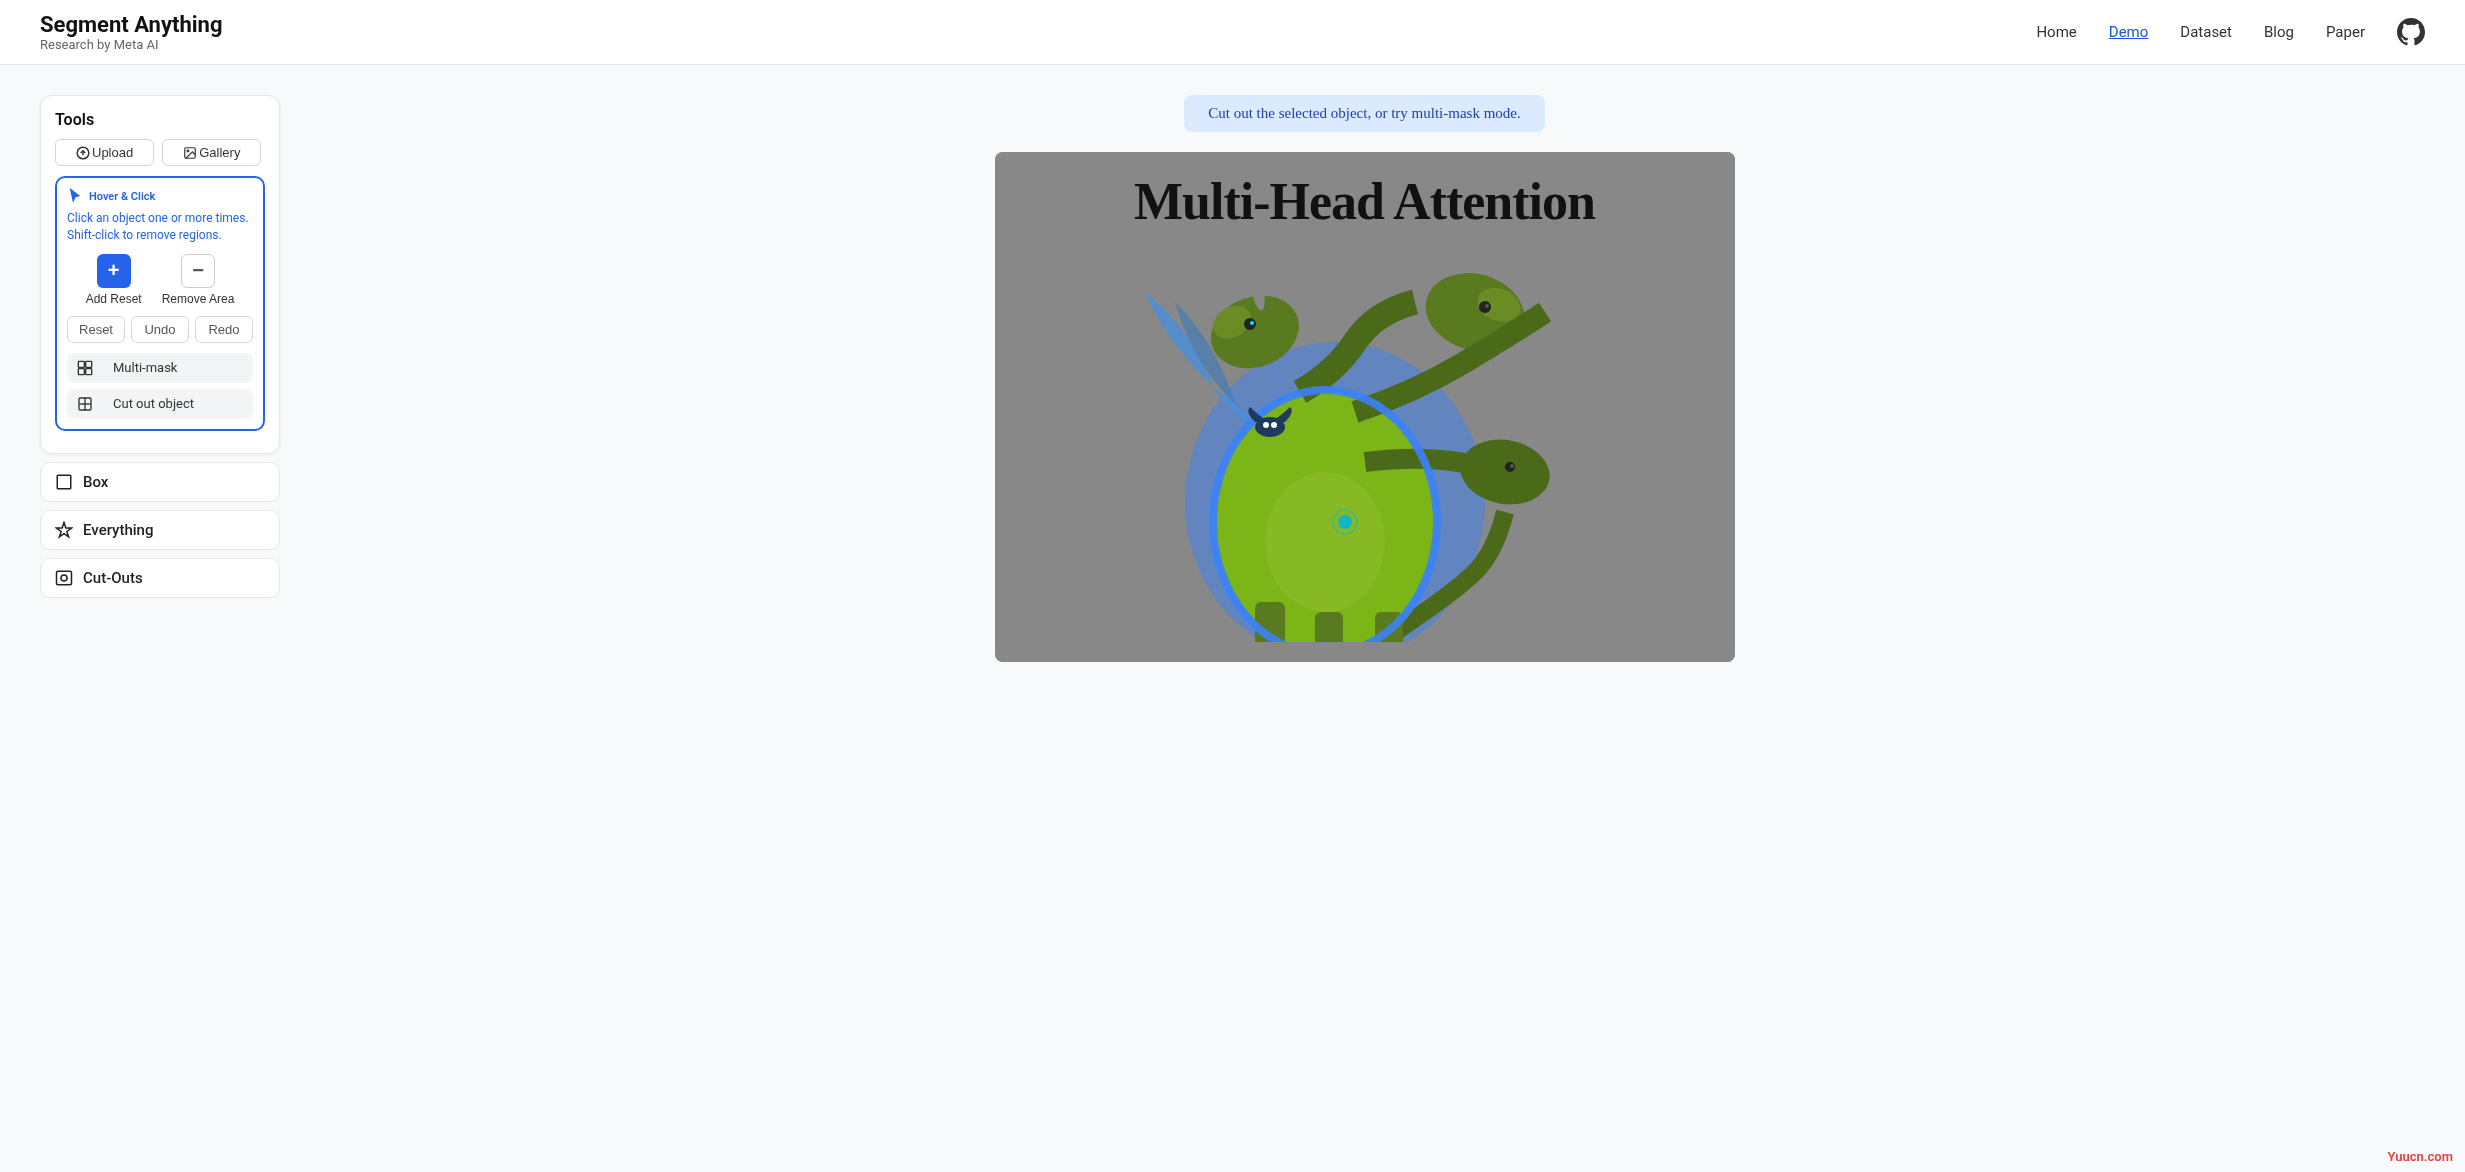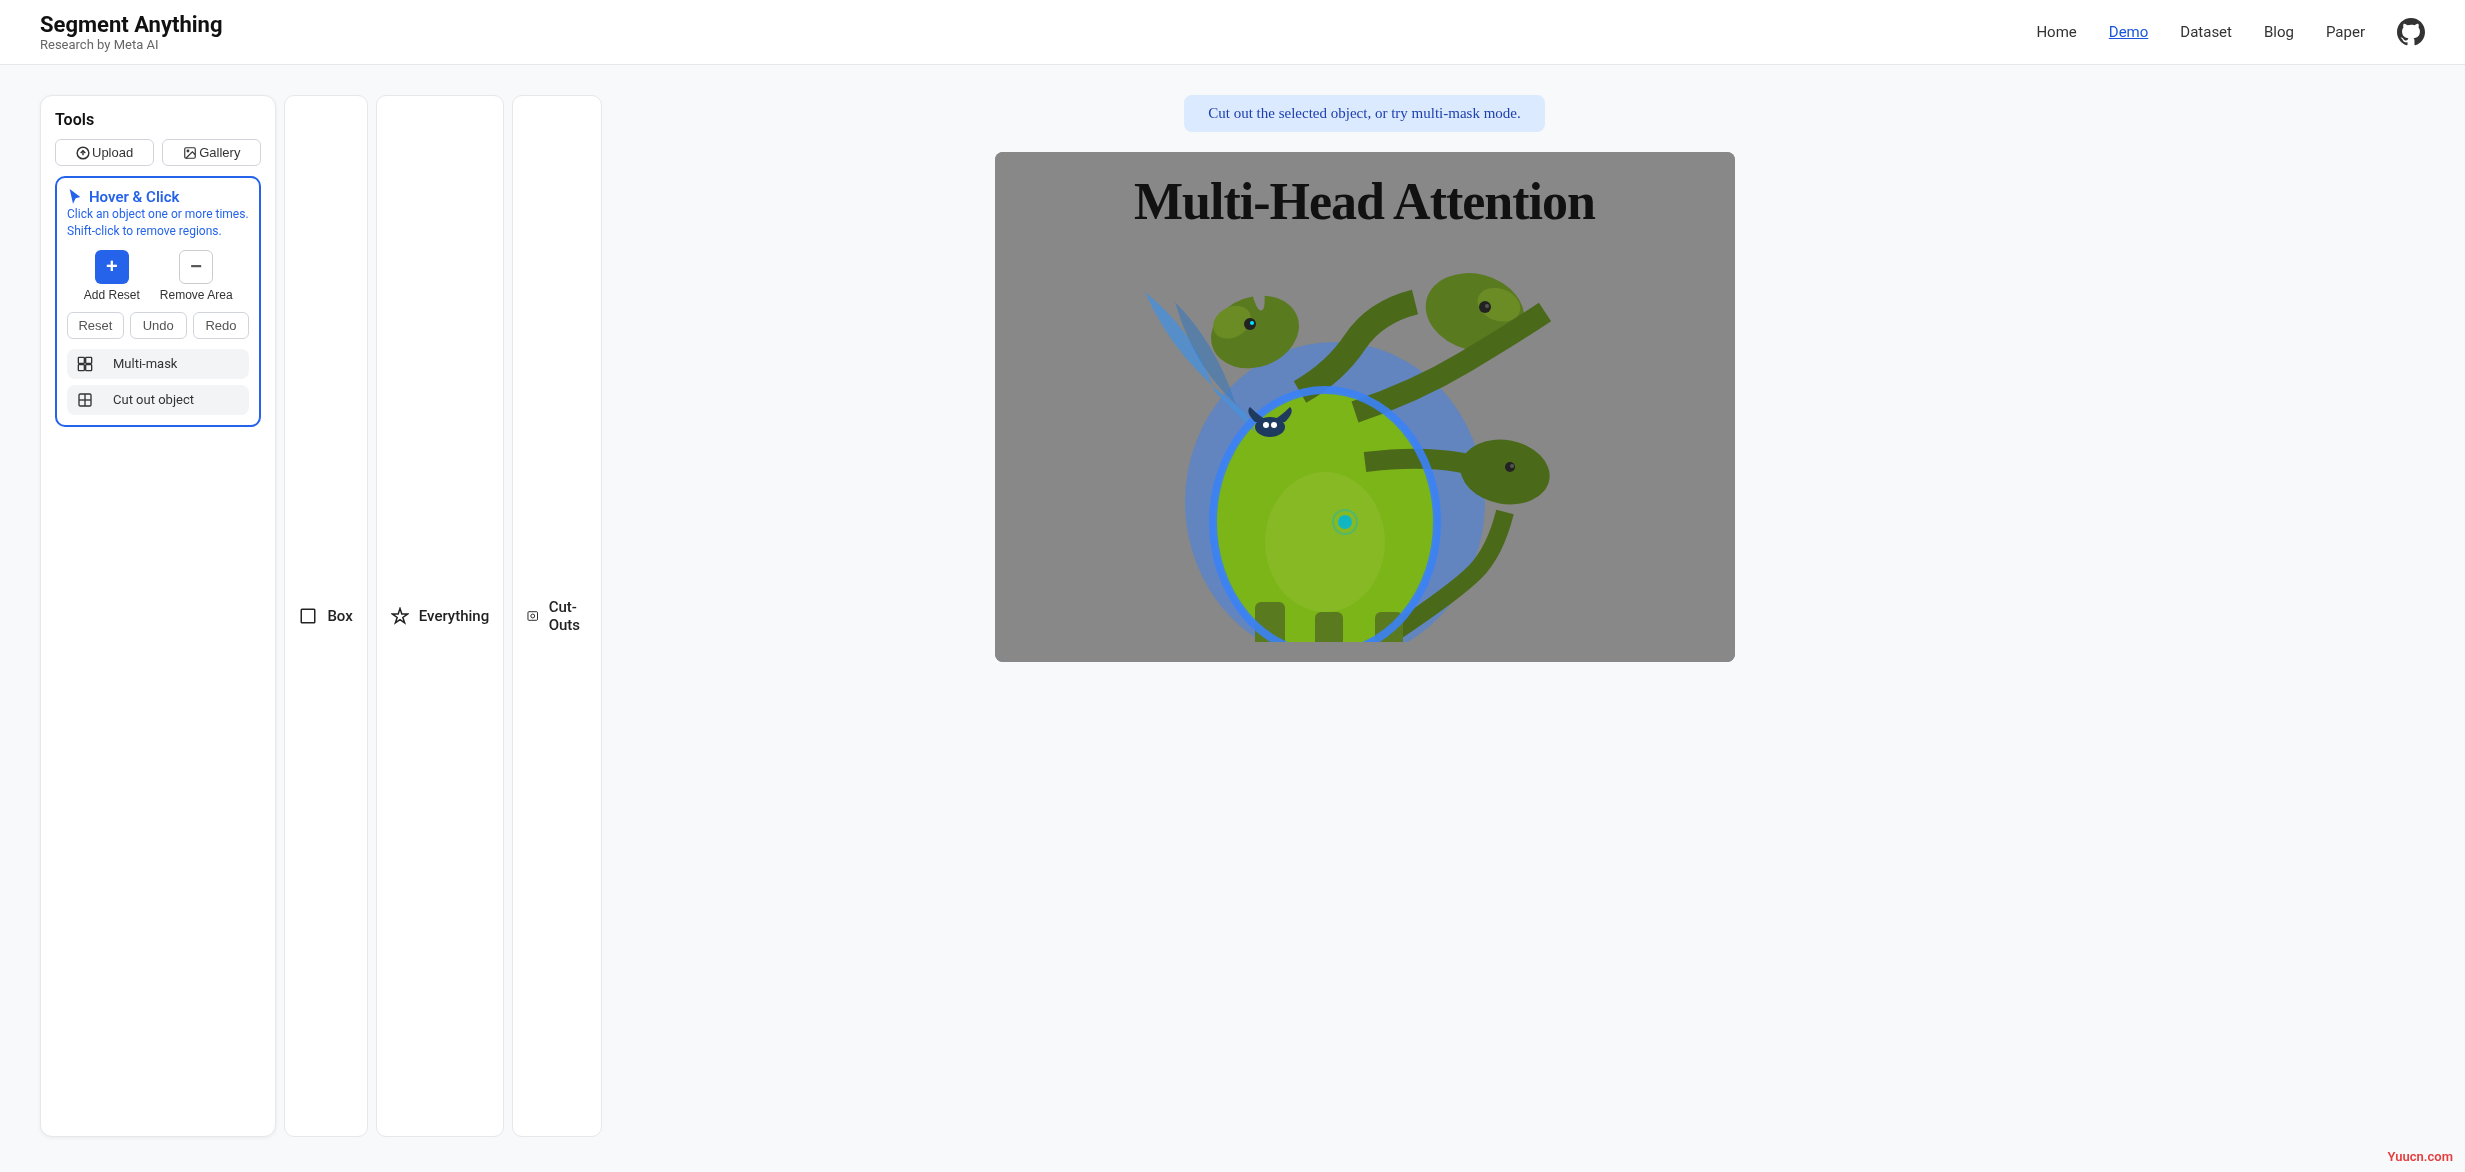--- a/index.html
+++ b/index.html
@@ -63,20 +63,21 @@
       padding: 30px 40px;
       gap: 24px;
       min-height: calc(100vh - 70px);
     }
 
     
     .sidebar {
       width: 240px;
       flex-shrink: 0;
       display: flex;
+      flex-direction: column;
       gap: 8px;
     }
 
     .tools-panel {
       background: #fff;
       border: 1px solid #e5e7eb;
       border-radius: 12px;
       padding: 14px;
       box-shadow: 0 1px 4px rgba(0,0,0,0.06);
     }
@@ -112,23 +113,24 @@
       border: 2px solid #2563eb;
       border-radius: 10px;
       padding: 10px;
       margin-bottom: 8px;
       background: #fff;
     }
     .hover-click-header {
       display: flex;
       align-items: center;
       gap: 6px;
-      font-size: 15px;
+      font-size: 11px;
       font-weight: 600;
       color: #2563eb;
+      margin-bottom: 6px;
     }
     .hover-click-desc {
       font-size: 12px;
       color: #2563eb;
       margin-bottom: 10px;
       line-height: 1.4;
     }
 
     .mask-controls {
       display: flex;

